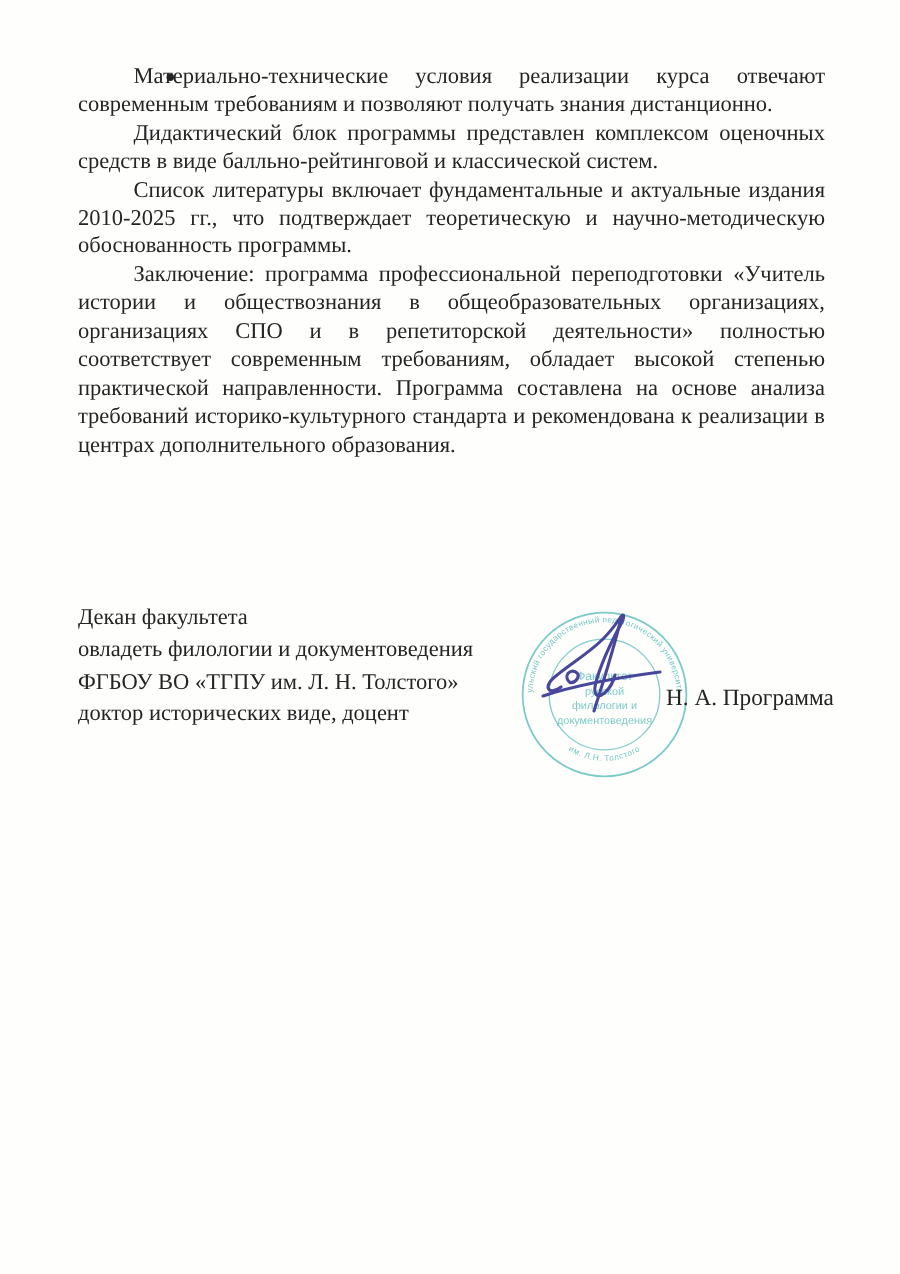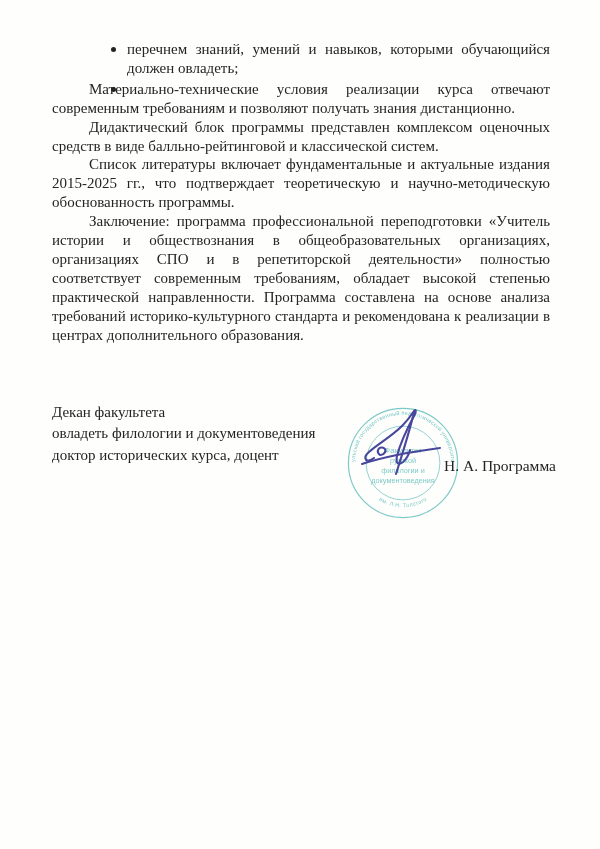--- a/index.html
+++ b/index.html
@@ -48,37 +48,34 @@
 </head>
 <body>
 
 <div class="page">
 
   <div class="body-text">
 
     <ul class="bullets">
       <li>
         <span class="bullet-dot"></span>
-        <span>перечнем знаний, умений и навыков, которыми обучающийся должен овладеть;</span>
-      </li>
-      <li>
-        <span class="bullet-dot"></span>
       </li>
     </ul>
 
     <p class="para">Материально-технические условия реализации курса отвечают современным требованиям и позволяют получать знания дистанционно.</p>
     <p class="para">Дидактический блок программы представлен комплексом оценочных средств в виде балльно-рейтинговой и классической систем.</p>
-    <p class="para">Список литературы включает фундаментальные и актуальные издания 2015-2025 гг., что подтверждает теоретическую и научно-методическую обоснованность программы.</p>
+    <p class="para">Список литературы включает фундаментальные и актуальные издания 2010-2025 гг., что подтверждает теоретическую и научно-методическую обоснованность программы.</p>
     <p class="para">Заключение: программа профессиональной переподготовки «Учитель истории и обществознания в общеобразовательных организациях, организациях СПО и в репетиторской деятельности» полностью соответствует современным требованиям, обладает высокой степенью практической направленности. Программа составлена на основе анализа требований историко-культурного стандарта и рекомендована к реализации в центрах дополнительного образования.</p>
   </div>
 
   <div class="sig-block">
     <div>Декан факультета</div>
     <div>овладеть филологии и документоведения</div>
-    <div>доктор исторических курса, доцент</div>
+    <div>ФГБОУ ВО «ТГПУ им. Л. Н. Толстого»</div>
+    <div>доктор исторических виде, доцент</div>
   </div>
 
   <svg class="stamp" viewBox="0 0 120 120" aria-hidden="true">
     <defs>
       <path id="arcTop" d="M 11,60 A 49,49 0 0 1 109,60"></path>
       <path id="arcBot" d="M 15,60 A 45,45 0 0 0 105,60"></path>
     </defs>
     <circle cx="60" cy="60" r="55.5" fill="none" stroke="#44b3ae" stroke-width="1.2" opacity="0.85"></circle>
     <circle cx="60" cy="60" r="37.5" fill="none" stroke="#44b3ae" stroke-width="0.9" opacity="0.8"></circle>
     <text font-family="Liberation Sans, sans-serif" font-size="5.6" fill="#44b3ae" letter-spacing="0.25" opacity="0.9">

